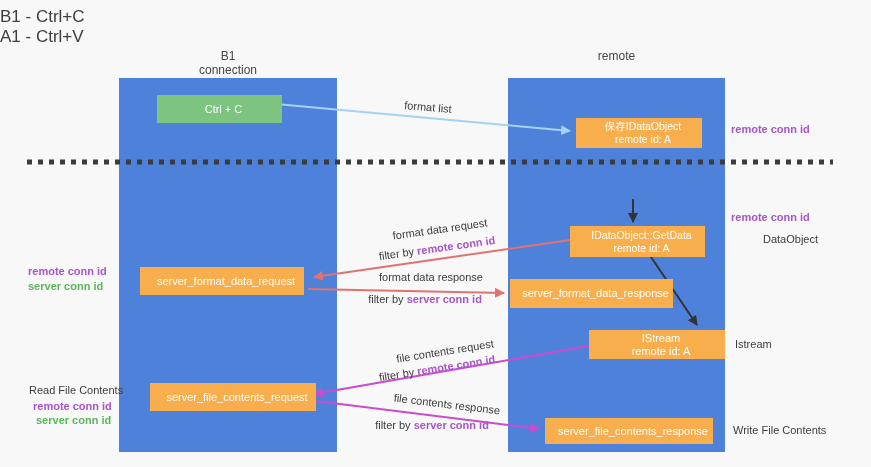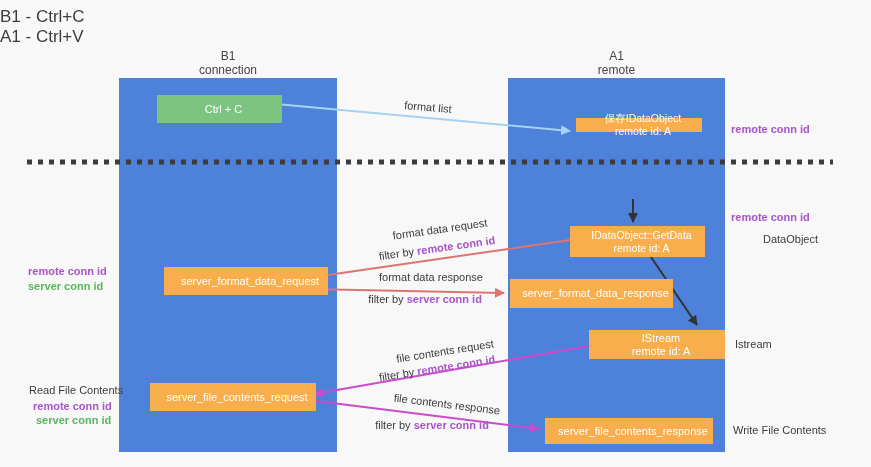--- a/index.html
+++ b/index.html
@@ -16,24 +16,24 @@
   .lane { position:absolute; top:78px; height:374px; background:#4d81da; }
   .lane.left { left:119px; width:218px; }
   .lane.right { left:508px; width:217px; }
 
   .box { position:absolute; color:#ffffff; font-size:11px; text-align:center;
          display:flex; flex-direction:column; justify-content:center; line-height:13px;padding-left:8px; }
   .box-green { background:#7dc480; }
   .box-orange { background:#f8ae4c; }
 
   .b-ctrlc  { left:157px; top:95px;  width:117px; height:28px; }
-  .b-save   { left:576px; top:118px; width:118px; height:14px; font-size:10.5px; }
+  .b-save   { left:576px; top:118px; width:118px; height:30px; font-size:10.5px; }
   .b-ctrlv  { left:574px; top:172px; width:119px; height:26px; }
   .b-getdata{ left:570px; top:226px; width:127px; height:31px; font-size:10.5px; }
-  .b-sfdreq { left:164px; top:267px; width:156px; height:28px; }
+  .b-sfdreq { left:140px; top:267px; width:156px; height:28px; }
   .b-sfdres { left:510px; top:279px; width:155px; height:29px; }
   .b-istream{ left:589px; top:330px; width:128px; height:29px; }
   .b-sfcreq { left:150px; top:383px; width:158px; height:28px; }
   .b-sfcres { left:545px; top:418px; width:160px; height:26px; }
 
   .ann { position:absolute; font-size:11px; white-space:nowrap; color:#3c3c3c; line-height:13px; }
   .ann.purple { color:#a855c8; font-weight:bold; }
   .ann.green  { color:#58b75a; font-weight:bold; }
 
   .msg { position:absolute; font-size:11px; color:#3c3c3c; white-space:nowrap; }
@@ -49,21 +49,20 @@
   <div class="title">
     <div>B1 - Ctrl+C</div>
     <div>A1 - Ctrl+V</div>
   </div>
 
   <div class="lane-head left">
     <div>B1</div>
     <div>connection</div>
   </div>
   <div class="lane-head right">
-    <div>A1</div>
     <div>remote</div>
   </div>
 
   <div class="lane left"></div>
   <div class="lane right"></div>
 
   <svg class="overlay" width="871" height="467">
     <defs>
       <marker id="mBlue" markerUnits="userSpaceOnUse" markerWidth="12" markerHeight="10" refX="9" refY="5" orient="auto">
         <path d="M0,0 L10,5 L0,10 Z" fill="#a5d2f1"></path>

